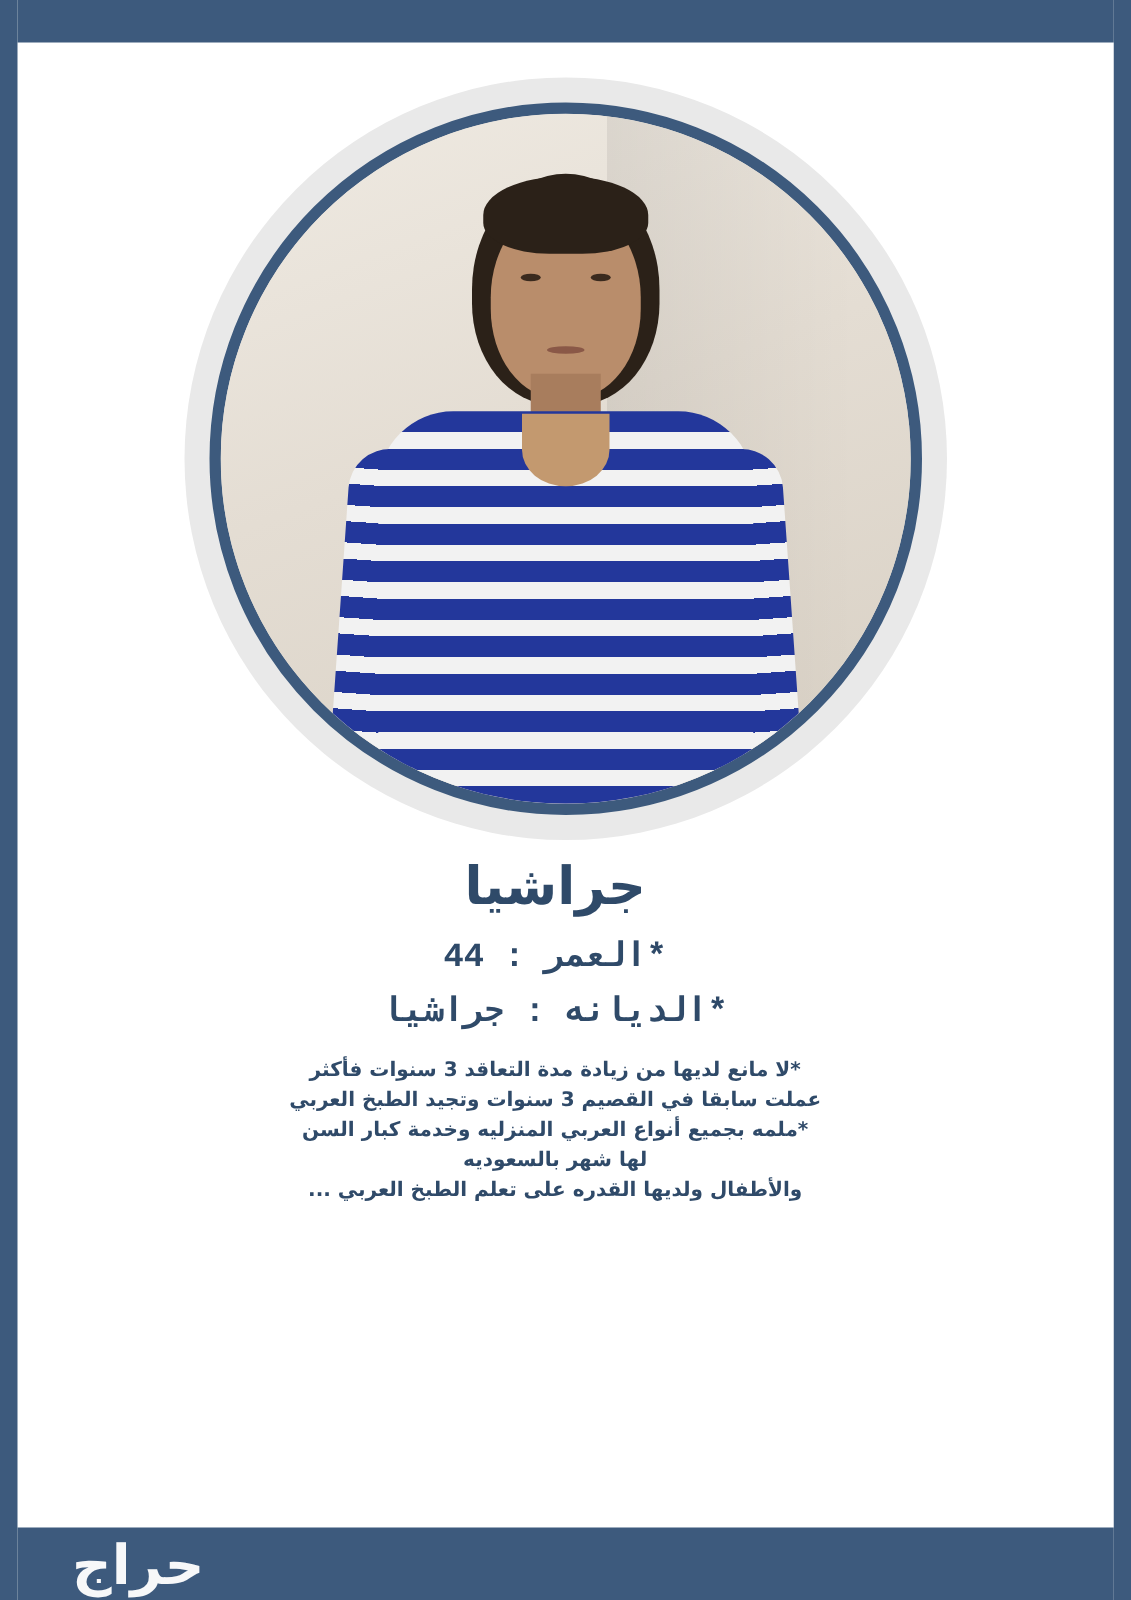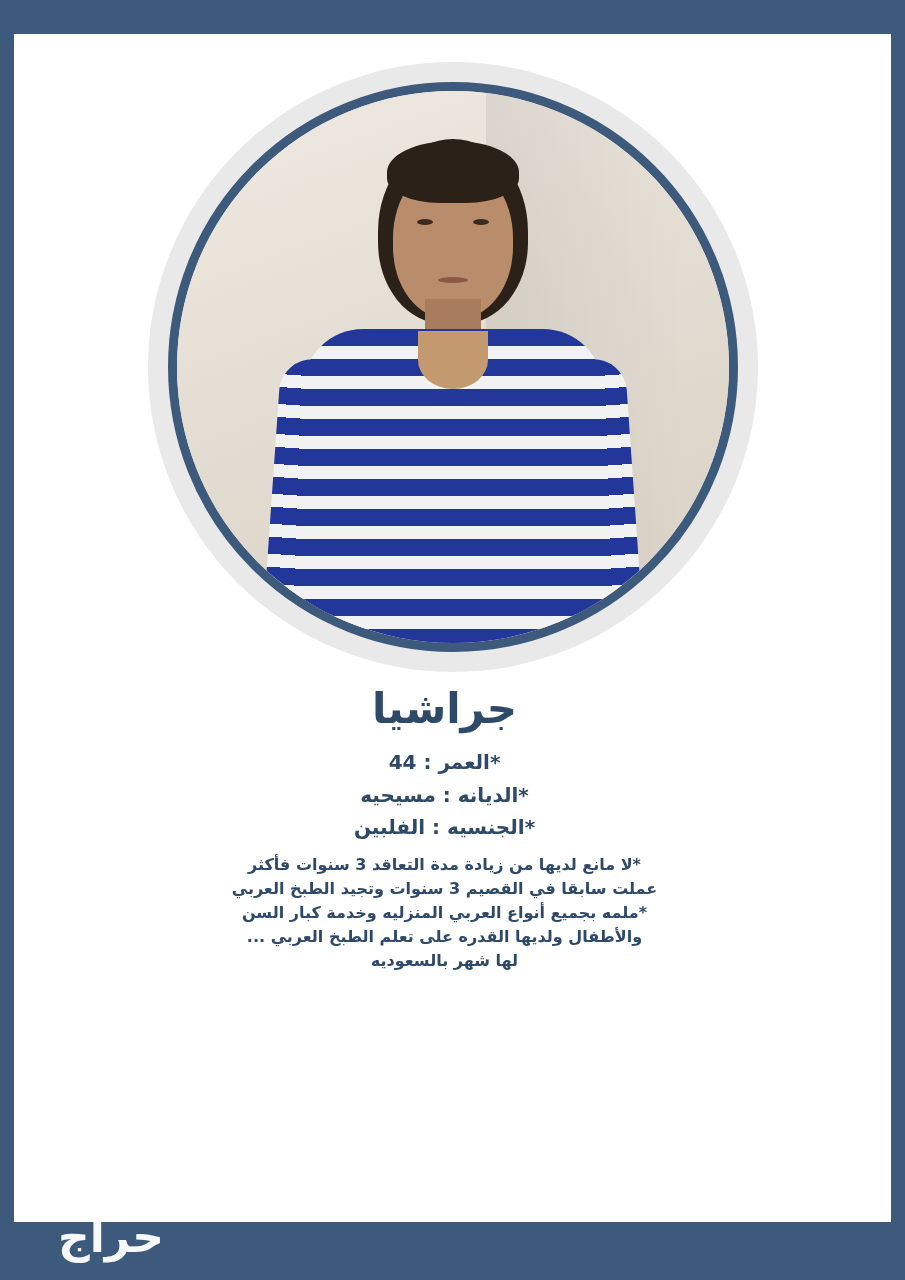--- a/index.html
+++ b/index.html
@@ -201,40 +201,41 @@
     color: #2f4a69;
   }
   .name {
     font-size: 42px;
     font-weight: bold;
     color: #2f4a69;
     margin: 0 0 14px 0;
     line-height: 1.1;
   }
   .field {
-    font-size: 20px;
+    font-size: 27px;
     font-weight: bold;
     line-height: 1.62;
     color: #2f4a69;
     margin: 0;
+    font-family: Liberation Mono, monospace;
   }
   .notes {
     margin-top: 10px;
   }
   .note-line {
     font-size: 16px;
     font-weight: bold;
     line-height: 1.5;
     color: #2f4a69;
     margin: 0;
   }
 
   .watermark {
     position: absolute;
-    bottom: 18px;
+    bottom: 2px;
     left: 44px;
     font-size: 44px;
     font-weight: bold;
     color: #ffffff;
     letter-spacing: 1px;
     opacity: 0.96;
     direction: rtl;
   }
 </style>
 </head>
@@ -262,28 +263,27 @@
         <div class="hand l"></div>
         <div class="hand r"></div>
       </div>
     </div>
   </div>
 
   <div class="info">
     <h1 class="name">جراشيا</h1>
 
     <p class="field">*العمر : 44</p>
-    <p class="field">*الديانه : مسيحيه</p>
-    <p class="field">*الجنسيه : الفلبين</p>
+    <p class="field">*الديانه : جراشيا</p>
 
     <div class="notes">
       <p class="note-line">*لا مانع لديها من زيادة مدة التعاقد 3 سنوات فأكثر</p>
       <p class="note-line">عملت سابقا في القصيم 3 سنوات وتجيد الطبخ العربي</p>
       <p class="note-line">*ملمه بجميع أنواع العربي المنزليه وخدمة كبار السن</p>
+      <p class="note-line">لها شهر بالسعوديه</p>
       <p class="note-line">والأطفال ولديها القدره على تعلم الطبخ العربي  ...</p>
-      <p class="note-line">لها شهر بالسعوديه</p>
     </div>
   </div>
 
   <div class="bar-bottom"></div>
   <div class="watermark">حراج</div>
 
 </div>
 
 </body></html>

